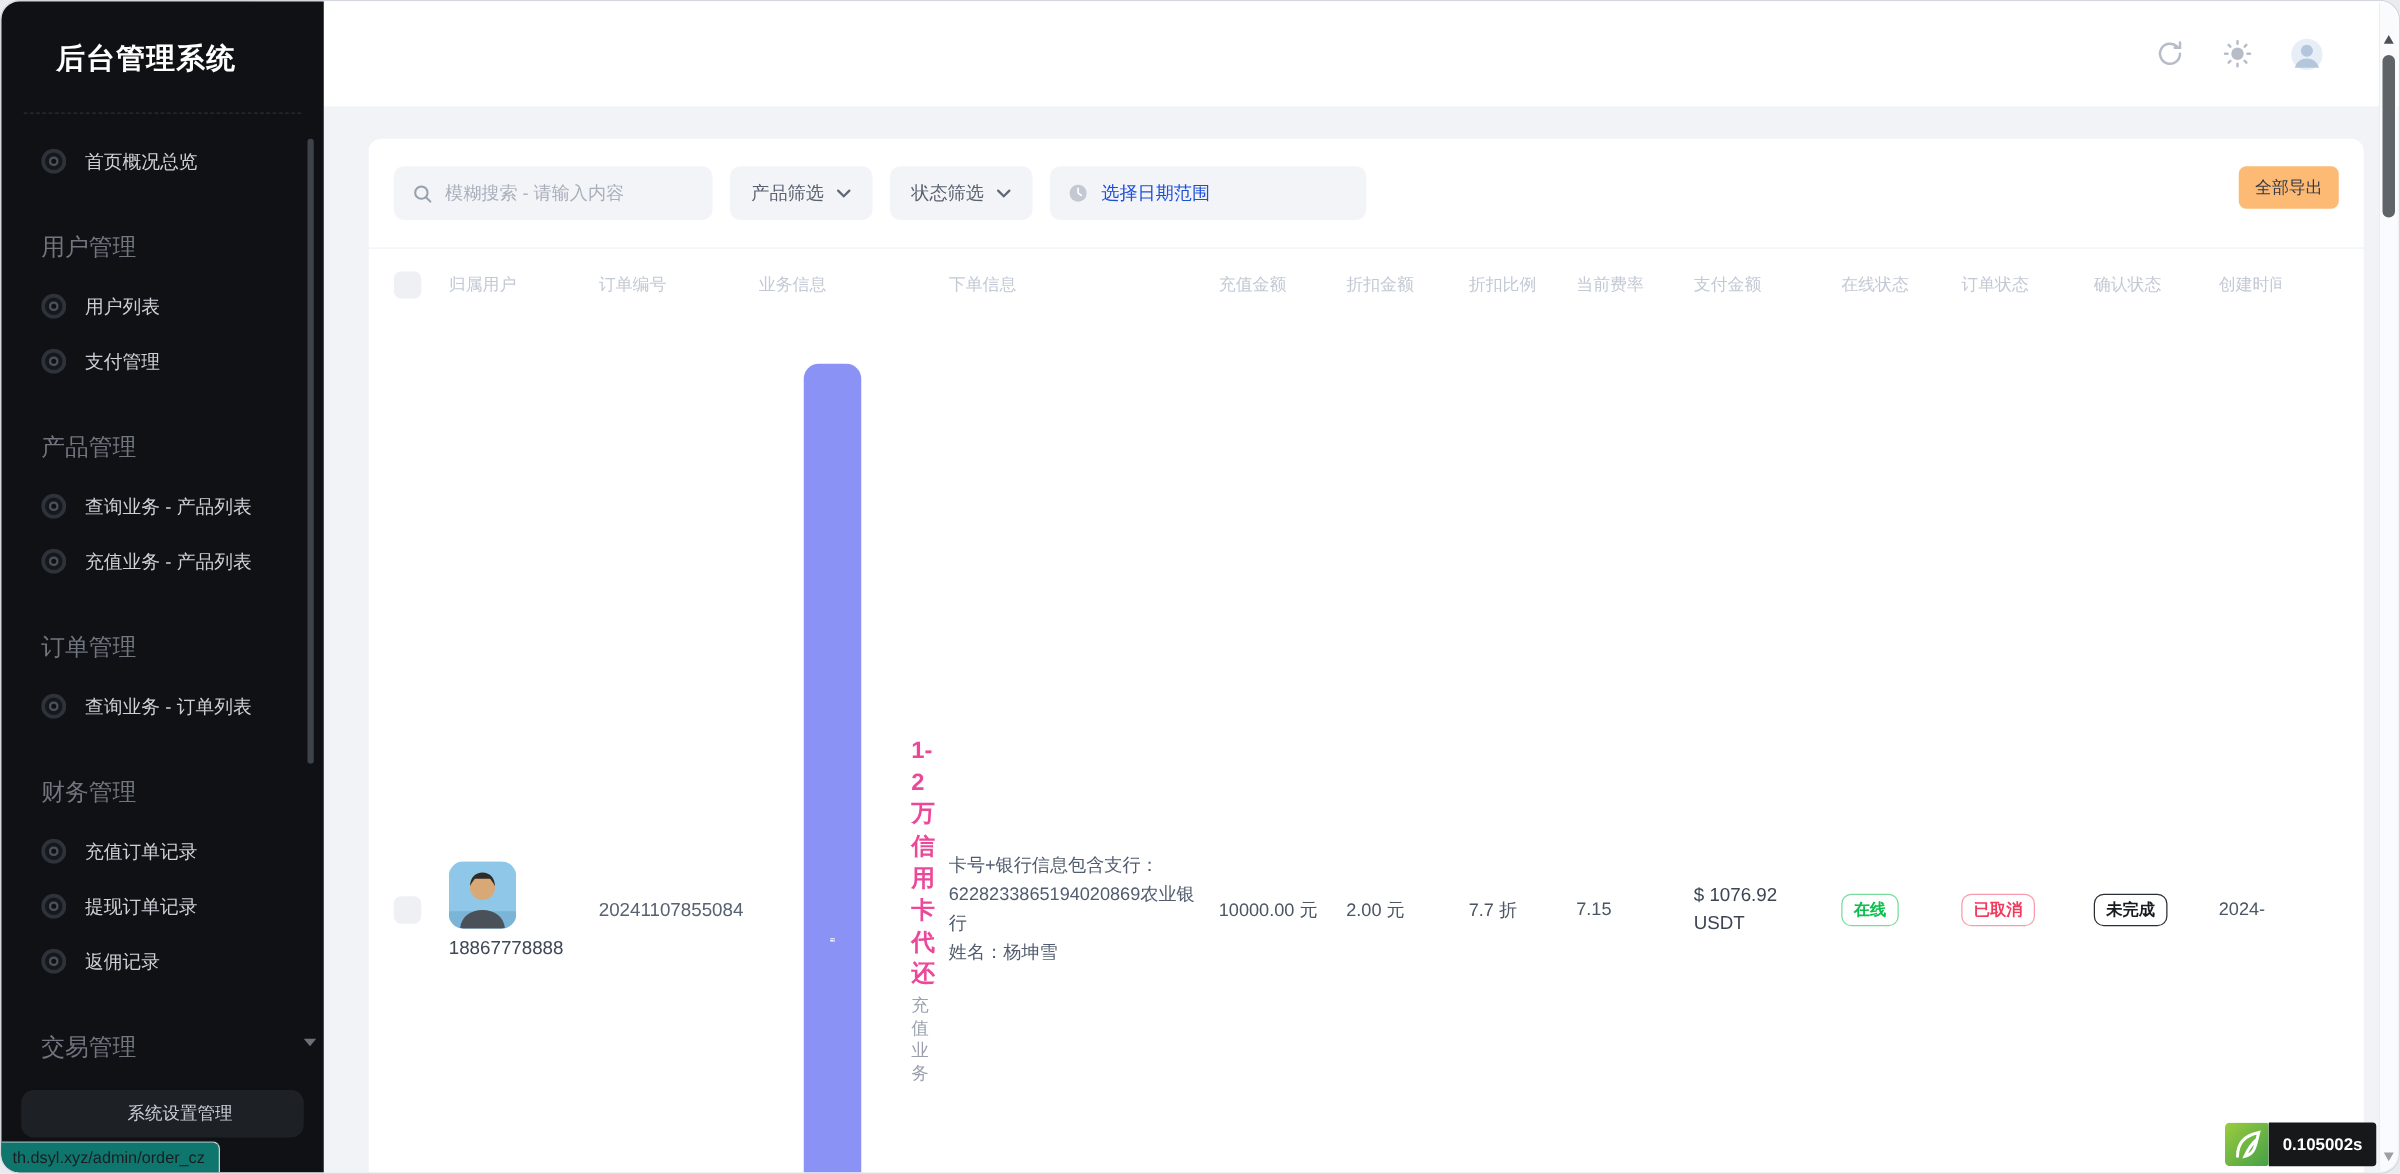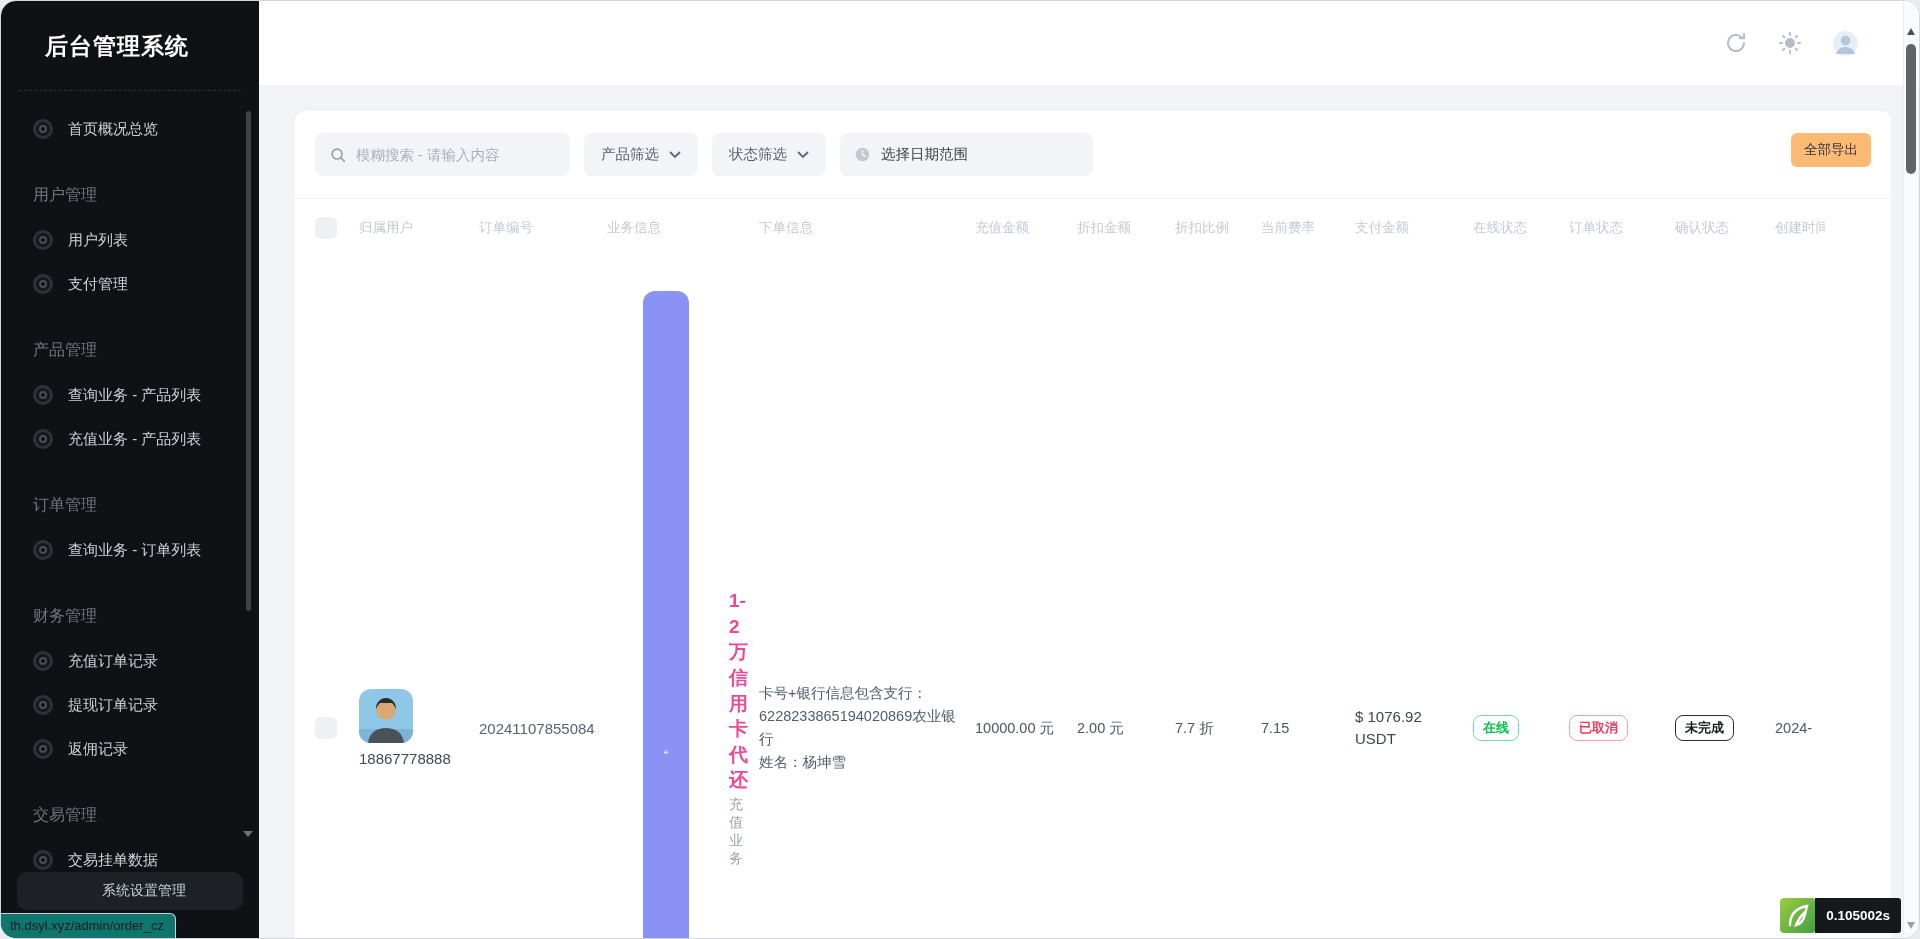--- a/index.html
+++ b/index.html
@@ -10,21 +10,21 @@
   .sidebar { position:relative; width:258px; height:100%; background:#101114; border-radius:14px 0 0 14px; flex:none; }
   .sb-title { padding:30px 0 0 44px; font-size:23px; font-weight:bold; color:#ffffff; letter-spacing:1px; }
   .sb-sep { margin:28px 18px 6px 18px; border-top:1px dashed #2b2e35; }
   .sb-nav { padding:0 14px; }
   .sb-item { height:44px; display:flex; align-items:center; gap:15px; padding-left:18px; border-radius:10px; color:#cdd1d8; font-size:15px; font-weight:500; cursor:pointer; }
   .sb-item.active { background:#1e2127; color:#ffffff; font-weight:bold; }
   .sb-dot { width:20px; height:20px; border-radius:50%; background:#16181c; box-shadow:inset 0 0 0 3px #2e323a; position:relative; flex:none; }
   .sb-dot::after { content:''; position:absolute; inset:6px; border-radius:50%; background:#101114; box-shadow:inset 0 0 0 2px #4a4f58; }
   .sb-item.active .sb-dot { box-shadow:inset 0 0 0 3px #d9dce1; }
   .sb-item.active .sb-dot::after { box-shadow:inset 0 0 0 2px #ffffff; }
-  .sb-group-label { margin:34px 0 12px 18px; color:#70757f; font-size:16px; }
+  .sb-group-label { margin:34px 0 12px 18px; color:#70757f; font-size:19px; }
   .sb-first { margin-top:16px; }
   .sb-scroll { position:absolute; top:110px; right:8px; width:5px; height:500px; border-radius:3px; background:#3d424b; }
   .sb-scroll-arrow { position:absolute; right:6px; top:830px; width:0; height:0; border-left:5px solid transparent; border-right:5px solid transparent; border-top:6px solid #6b707a; }
   .sb-footer-btn { position:absolute; left:16px; right:16px; bottom:28px; height:38px; background:#1d2126; border:none; border-radius:10px; color:#c9ced6; font-size:14px; font-family:inherit; cursor:pointer;padding-left:28px; }
 
   
   .main { flex:1; display:flex; flex-direction:column; min-width:0; background:#f1f3f7; }
   .topbar { height:84px; background:#ffffff; display:flex; align-items:center; justify-content:flex-end; gap:30px; padding-right:60px; flex:none; }
   .tb-icon { width:24px; height:24px; cursor:pointer; }
   .tb-icon svg { width:100%; height:100%; }
@@ -34,21 +34,21 @@
   .card { margin:26px 28px 0 36px; background:#ffffff; border-radius:10px; padding:22px 20px 0 20px; min-height:900px; }
 
   
   .toolbar { display:flex; align-items:flex-start; gap:14px; padding-bottom:22px; }
   .tool-search { width:255px; height:43px; background:#f3f4f7; border-radius:8px; display:flex; align-items:center; gap:9px; padding:0 14px; }
   .tool-search svg { width:18px; height:18px; flex:none; }
   .tool-search input { flex:1; min-width:0; border:none; background:transparent; outline:none; font-size:14.5px; color:#4b5563; font-family:inherit; }
   .tool-search input::placeholder { color:#a9b0bc; }
   .tool-filter { height:43px; background:#f3f4f7; border-radius:8px; display:flex; align-items:center; gap:10px; padding:0 17px; font-size:14.5px; color:#596070; cursor:pointer; }
   .tool-filter svg { width:12px; height:8px; }
-  .tool-date { width:253px; height:43px; background:#f3f4f7; border-radius:8px; display:flex; align-items:center; gap:10px; padding:0 14px; font-size:14.5px; color:#404040; cursor:pointer; }
+  .tool-date { width:253px; height:43px; background:#f3f4f7; border-radius:8px; display:flex; align-items:center; gap:10px; padding:0 14px; font-size:14.5px; color:#1d4ed8; cursor:pointer; }
   .tool-date svg { width:17px; height:17px; }
   .tool-export { margin-left:auto; height:34px; padding:0 13px; background:#fdba74; border:none; border-radius:6px; font-size:13.5px; color:#333a46; font-family:inherit; cursor:pointer; }
   .card-divider { height:1px; background:#f0f2f6; margin:0 -20px; }
 
   
   .table { --cols:44px 120px 128px 152px 216px 102px 98px 86px 94px 118px 96px 106px 100px 50px; }
   .thead { display:grid; grid-template-columns:var(--cols); align-items:center; height:58px; }
   .th { font-size:13.5px; color:#c3c9d4; font-weight:500; white-space:nowrap; overflow:hidden; }
   .row { display:grid; grid-template-columns:var(--cols); align-items:center; min-height:119px; padding:8px 0; }
   .cell { font-size:14.5px; color:#4b5563; padding-right:10px; }

